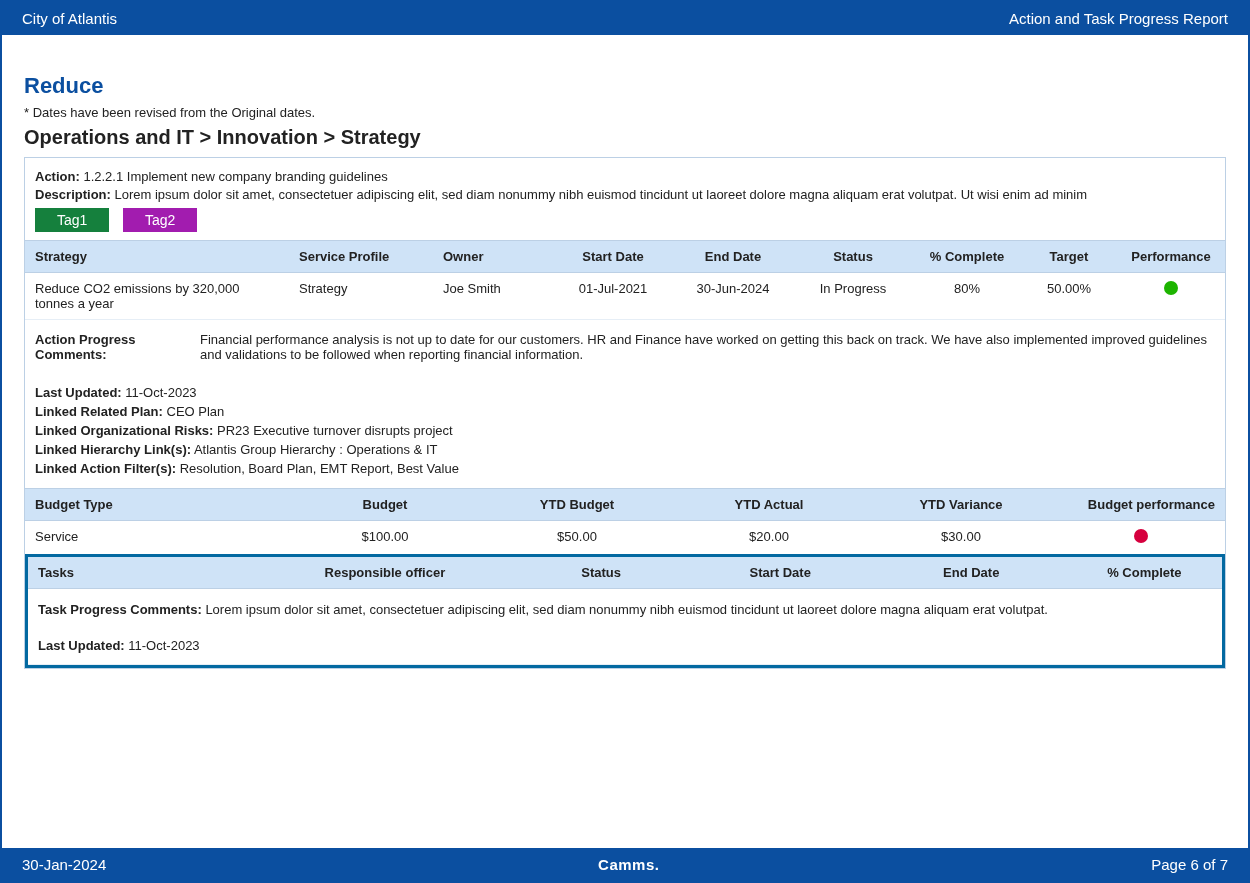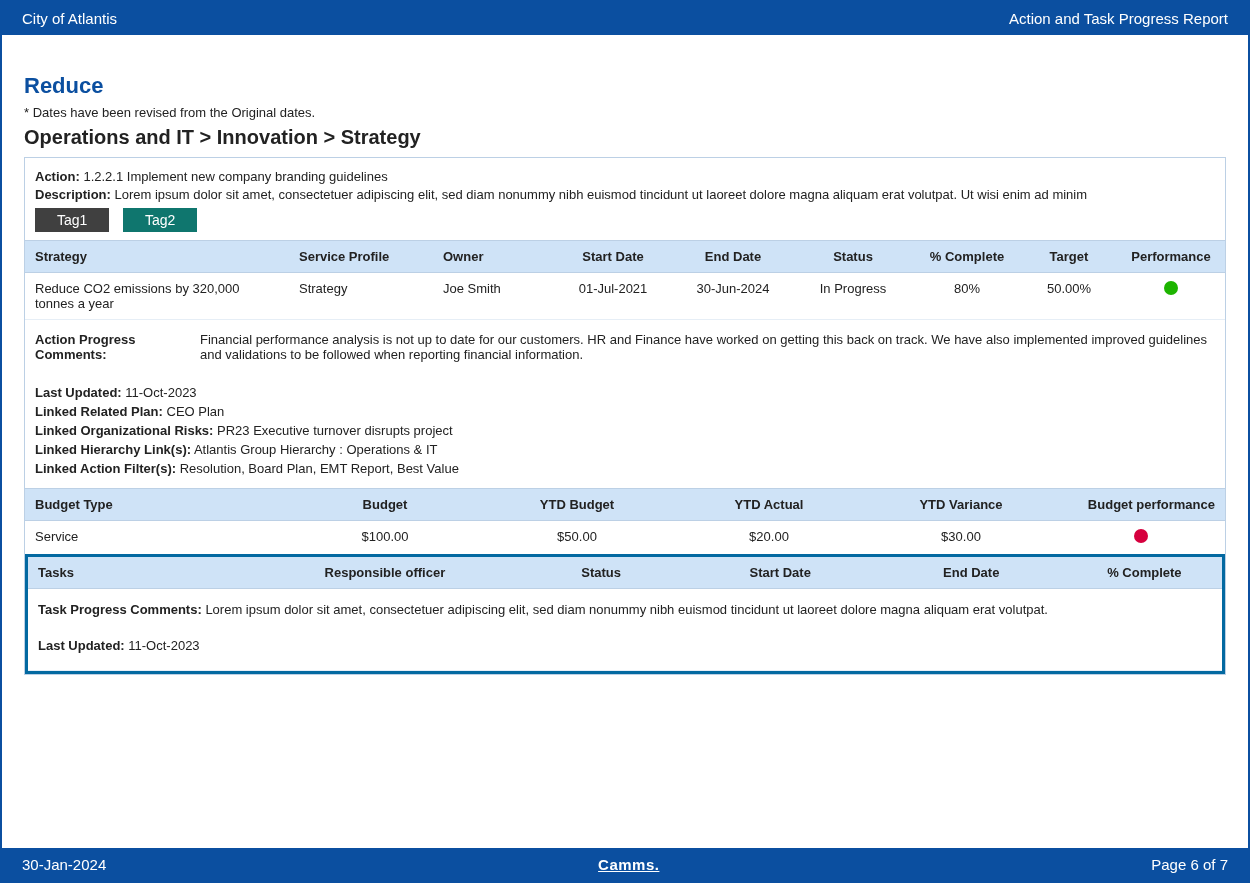--- a/index.html
+++ b/index.html
@@ -53,22 +53,22 @@
   .kv { margin: 3px 0; }
   .kv .k { font-weight: 700; }
   .tags { margin-top: 6px; }
   .tag {
     display: inline-block;
     color: #fff;
     padding: 4px 22px;
     font-size: 14px;
     margin-right: 10px;
   }
-  .tag.green { background: #404040; text-align: center; }
-  .tag.yellow { background: #0f766e; text-align: center; }
+  .tag.green { background: #15803d; text-align: center; }
+  .tag.yellow { background: #a21caf; text-align: center; }
   table.grid {
     width: 100%;
     border-collapse: collapse;
     border-top: 1px solid #bcd0e5;
   }
   table.grid th {
     background: #cfe3f7;
     text-align: left;
     padding: 8px 10px;
     font-weight: 700;
@@ -96,21 +96,20 @@
   .comments-row td {
     border-bottom: none;
   }
   .highlight-wrap {
     border: 3px solid #0369a1;
     margin-top: -1px;
   }
   .brand {
     font-weight: 700;
     letter-spacing: 0.5px;
-    text-decoration: underline;
   }
 </style>
 </head>
 <body>
 
 <div class="page">
 
   <div class="topbar">
     <div>City of Atlantis</div>
     <div>Action and Task Progress Report</div>
@@ -226,21 +225,21 @@
               <th style="width:24%">Tasks</th>
               <th style="width:17%">Responsible officer</th>
               <th class="center" style="width:14%">Status</th>
               <th class="center" style="width:16%">Start Date</th>
               <th class="center" style="width:16%">End Date</th>
               <th class="center" style="width:13%">% Complete</th>
             </tr>
           </thead>
           <tbody>
             <tr class="comments-row">
-              <td colspan="6" style="padding-top:10px;padding-bottom:14px">
+              <td colspan="6" style="padding-top:10px;padding-bottom:8px">
                 <div class="kv">
                   <span class="k">Task Progress Comments:</span>
                   <span>Lorem ipsum dolor sit amet, consectetuer adipiscing elit, sed diam nonummy nibh euismod tincidunt ut laoreet dolore magna aliquam erat volutpat.</span>
                 </div>
                 <br>
                 <div class="kv">
                   <span class="k">Last Updated:</span>
                   <span>11-Oct-2023</span>
                 </div>
               </td>

